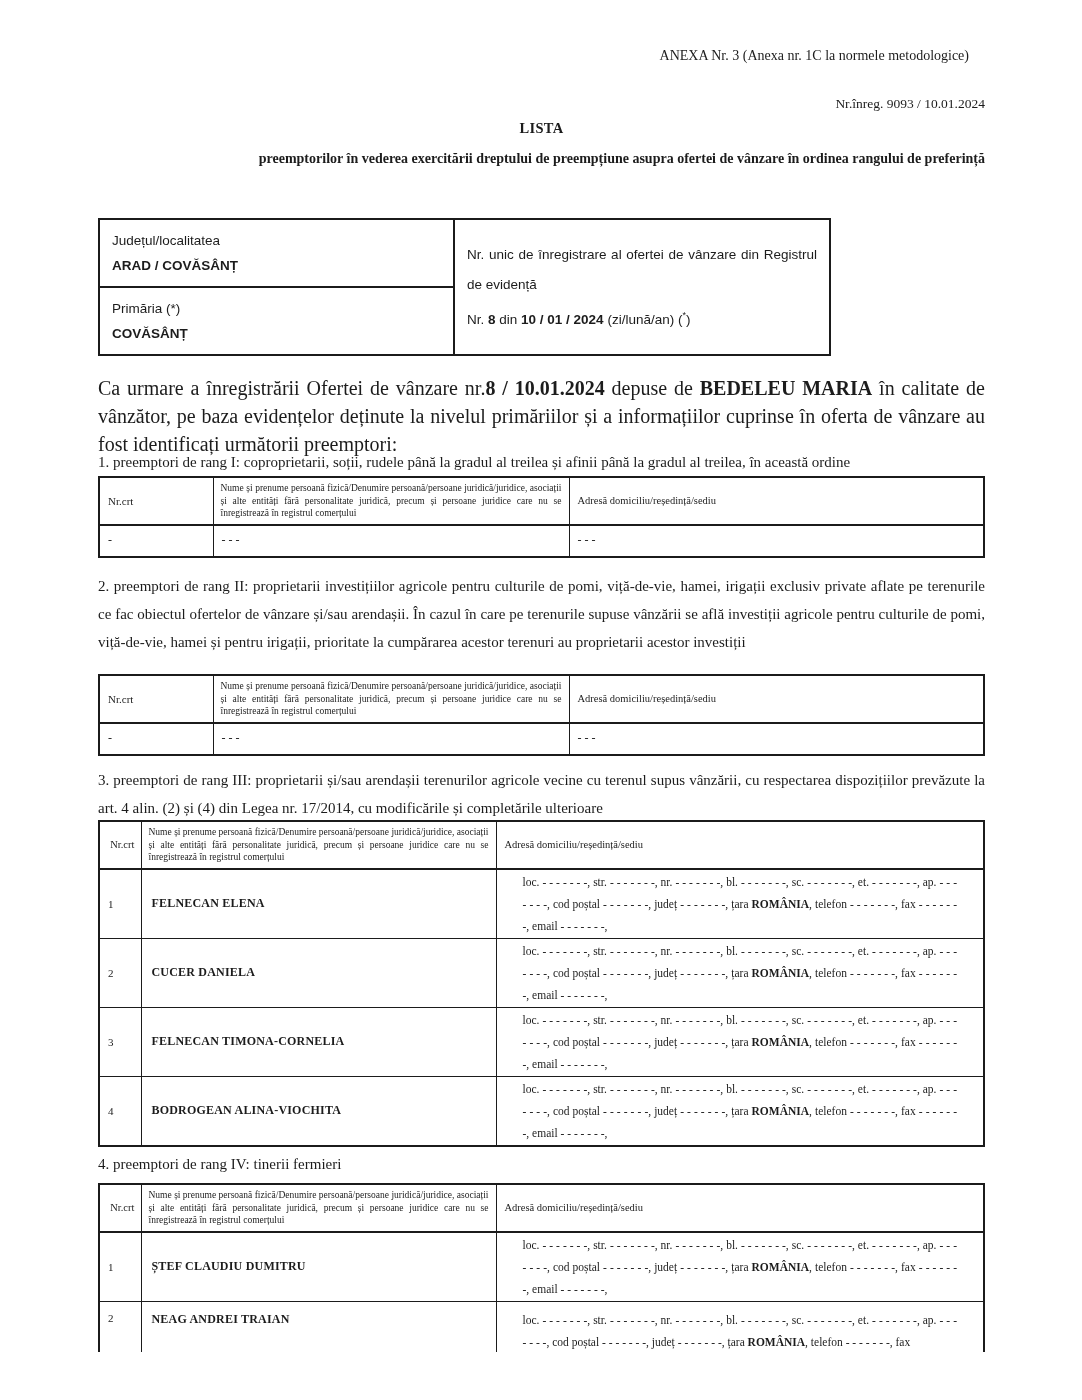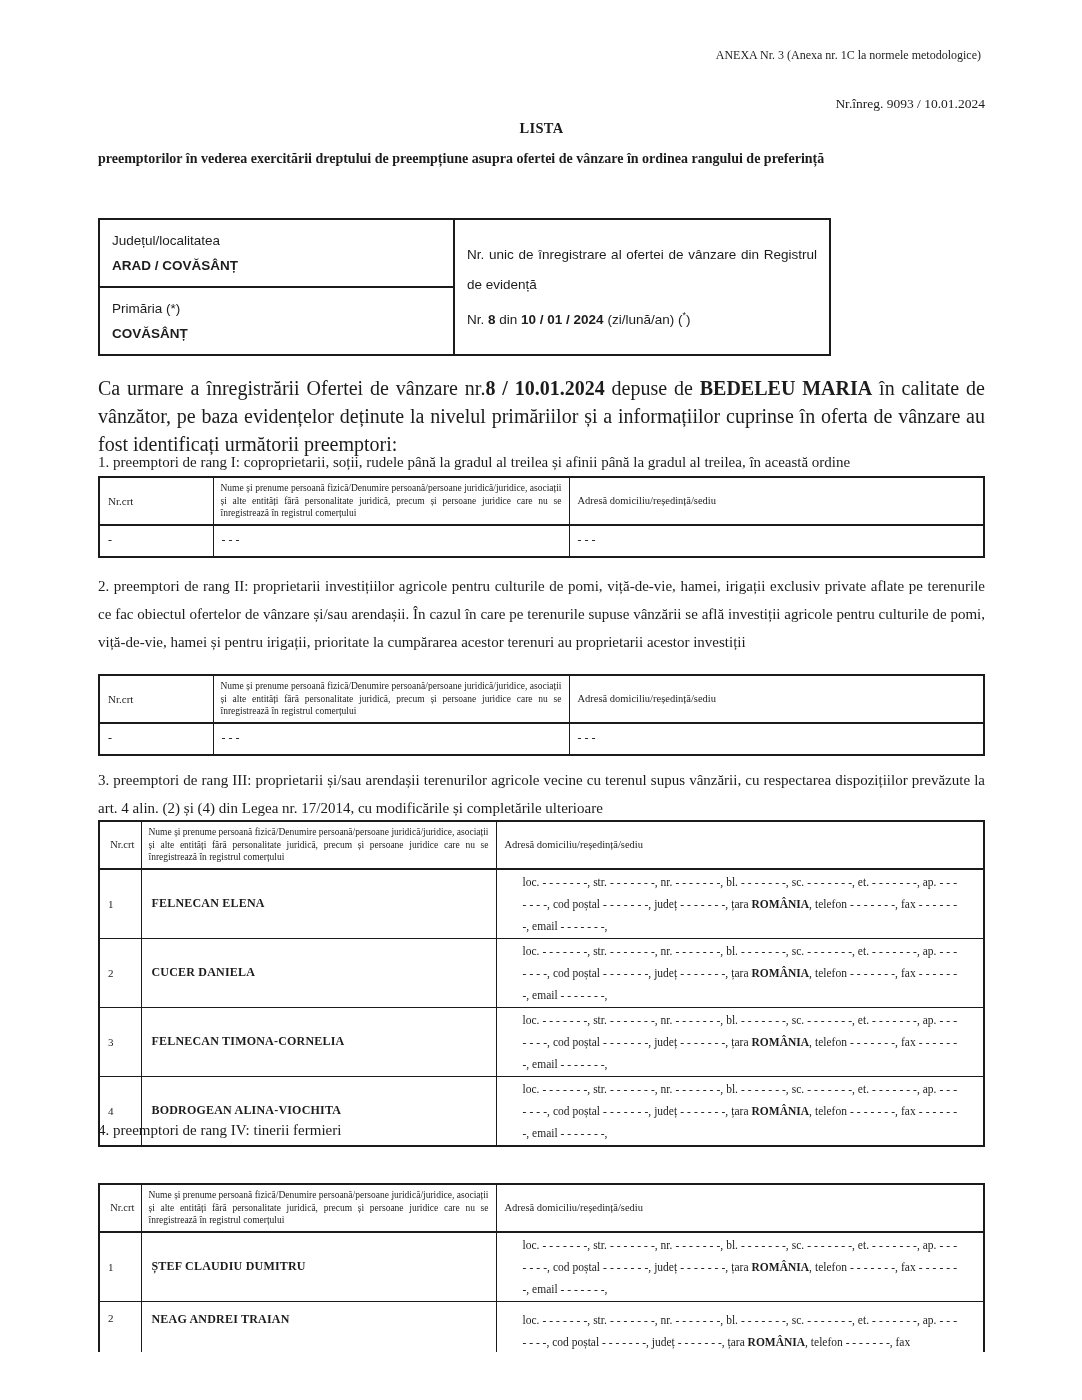--- a/index.html
+++ b/index.html
@@ -8,24 +8,24 @@
     position: relative;
     width: 1082px;
     height: 1400px;
     background: #ffffff;
     overflow: hidden;
     font-family: "Liberation Serif", serif;
     color: #1c1c1c;
   }
   .doc { position: absolute; left: 98px; top: 0; width: 887px; height: 1400px; }
 
-  .annex-line  { position: absolute; top: 48px;  right: 4px; font-size: 12px; }
+  .annex-line  { position: absolute; top: 48px;  right: 16px; font-size: 14px; }
   .reg-line    { position: absolute; top: 96px;  right: 0; font-size: 13.5px; }
   .doc-title   { position: absolute; top: 120px; left: 0; width: 100%; text-align: center; font-weight: bold; font-size: 14.5px; letter-spacing: .3px; }
-  .doc-subtitle{ position: absolute; top: 146px; left: 0; width: 100%; text-align: left; font-weight: bold; font-size: 14px; line-height: 26px; }
+  .doc-subtitle{ position: absolute; top: 146px; left: 0; width: 100%; text-align: right; font-weight: bold; font-size: 14px; line-height: 26px; }
 
   
   .info-box {
     position: absolute; top: 218px; left: 0; width: 733px;
     border: 2px solid #1b1b1b; border-collapse: collapse; table-layout: fixed;
     font-family: "Liberation Sans", sans-serif; font-size: 13.5px;
   }
   .info-box td { border: 2px solid #1b1b1b; vertical-align: middle; }
   .info-left { width: 355px; height: 66px; padding: 8px 12px; line-height: 25px; }
   .info-left .val { font-weight: bold; }
@@ -34,21 +34,21 @@
   .info-right b { font-weight: bold; }
   .info-right sup { font-size: 9px; }
 
   
   .para { position: absolute; left: 0; width: 887px; font-size: 20px; line-height: 28px; text-align: justify; }
   .p-intro { top: 374px; }
   .sec-line { position: absolute; left: 0; width: 887px; font-size: 15px; line-height: 28px; text-align: justify; }
   .sec-1 { top: 448px; }
   .sec-2 { top: 572px; }
   .sec-3 { top: 766px; }
-  .sec-4 { top: 1116px; text-align: left; }
+  .sec-4 { top: 1150px; text-align: left; }
 
   
   .pt { border-collapse: collapse; table-layout: fixed; width: 887px; border: 2px solid #1b1b1b; }
   .pt td { border: 1.5px solid #1b1b1b; vertical-align: middle; }
   .pt .hdr td { border-bottom-width: 2px; }
   .hdr-nr   { font-size: 11px; padding-left: 8px; }
   .pt-small .hdr-nr { font-size: 10.5px; padding-left: 4px; text-align: center; }
   .hdr-name { font-size: 9.5px; line-height: 12.5px; text-align: justify; padding: 4px 7px; }
   .hdr-addr { font-size: 10.5px; padding-left: 8px; }
   .pt .hdr  { height: 44px; }

